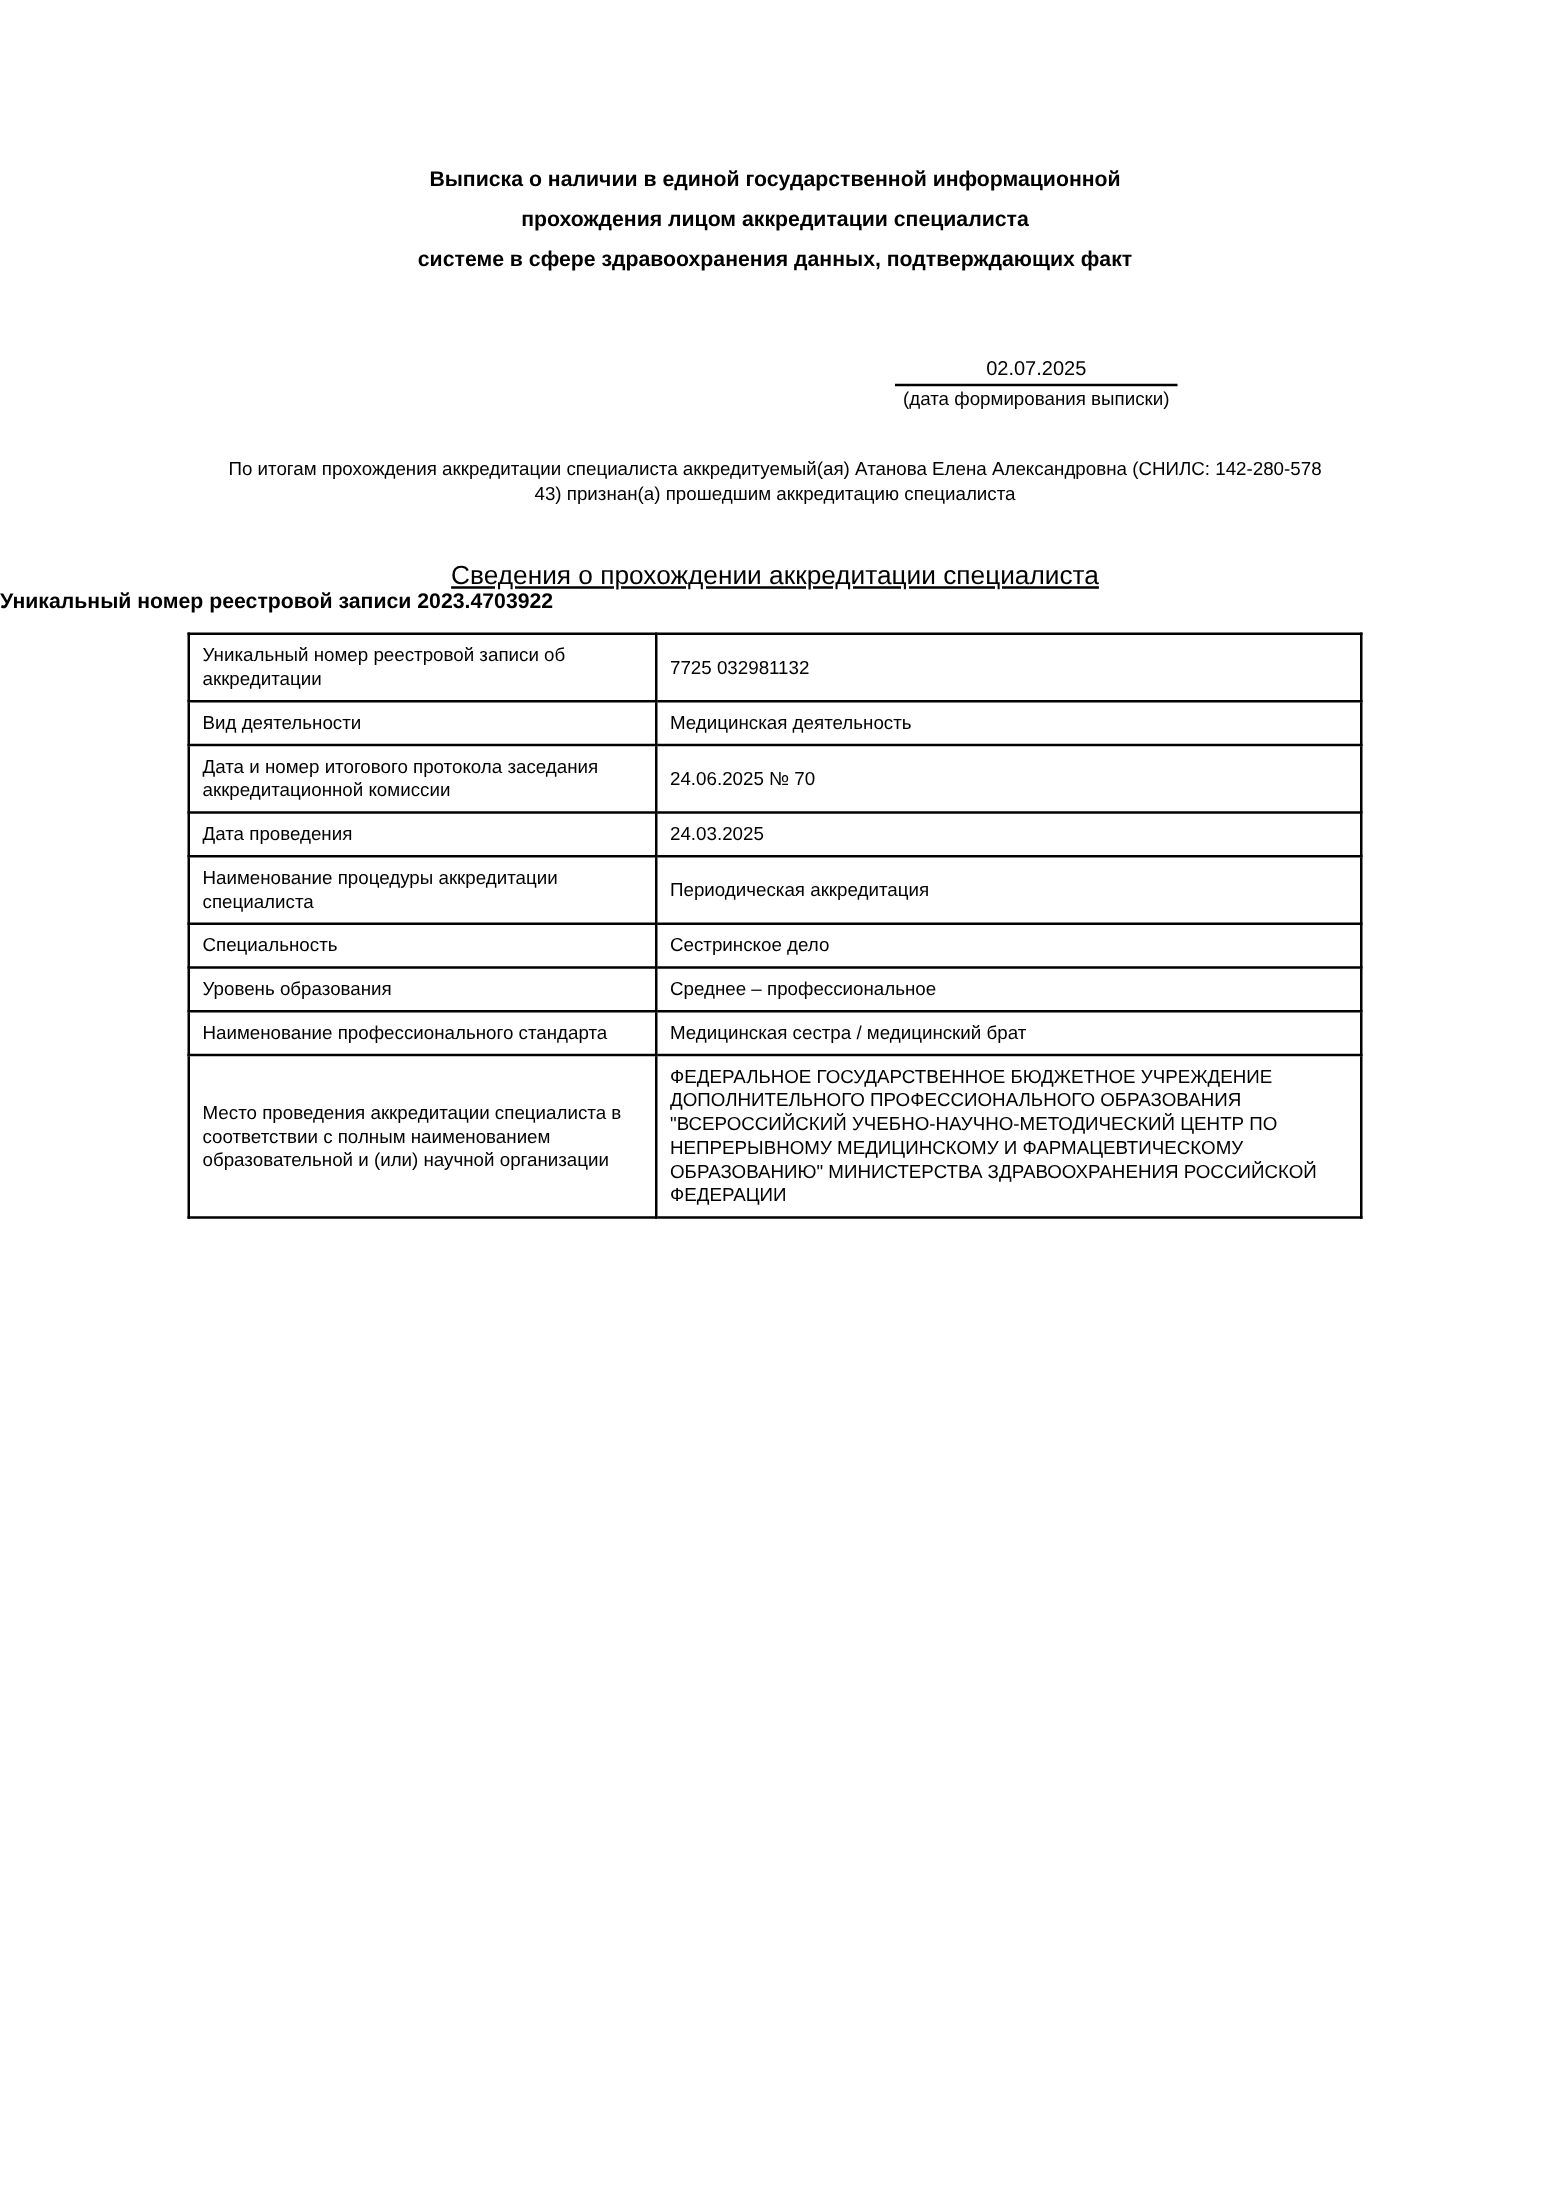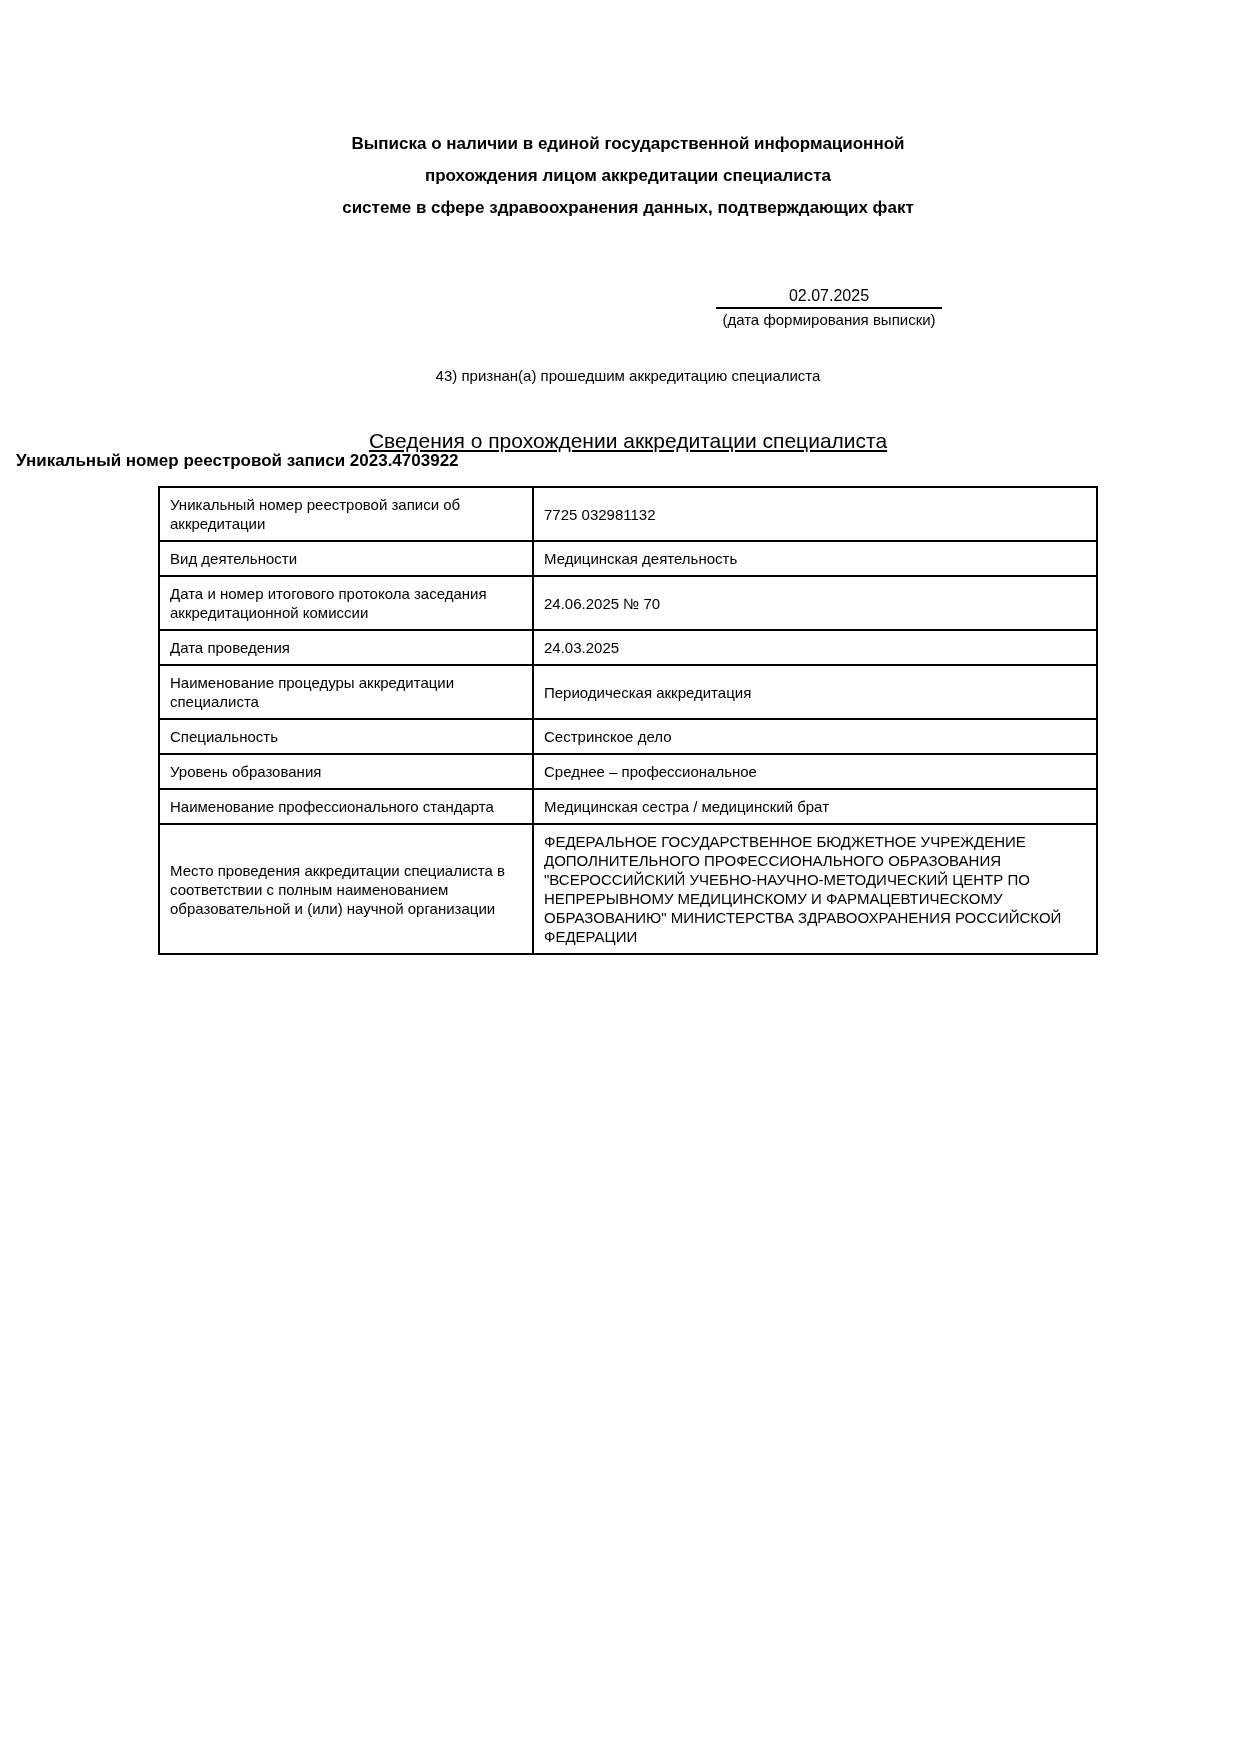--- a/index.html
+++ b/index.html
@@ -9,21 +9,20 @@
     color: #000000;
     -webkit-font-smoothing: antialiased;
   }
   .page {
     position: relative;
     width: 1240px;
     height: 1755px;
     margin: 0 auto;
     background: #ffffff;
     overflow: hidden;
-    padding-left: 16px;
   }
   .doc-title {
     padding-top: 128px;
     text-align: center;
     font-size: 17px;
     font-weight: bold;
     line-height: 32px;
   }
   .doc-title .tline { display: block; }
   .date-block {
@@ -93,20 +92,21 @@
     <span class="tline">прохождения лицом аккредитации специалиста</span>
     <span class="tline">системе в сфере здравоохранения данных, подтверждающих факт</span>
   </h1>
 
   <div class="date-block">
     <div class="date-value">02.07.2025</div>
     <div class="date-caption">(дата формирования выписки)</div>
   </div>
 
   <p class="intro">
+    <span class="iline">По итогам прохождения аккредитации специалиста аккредитуемый(ая) Атанова Елена Александровна (СНИЛС: 142-280-578</span>
     <span class="iline">43) признан(а) прошедшим аккредитацию специалиста</span>
   </p>
 
   <h2 class="section-heading">Сведения о прохождении аккредитации специалиста</h2>
 
   <h2 class="registry-heading">Уникальный номер реестровой записи 2023.4703922</h2>
 
   <table class="acc-table">
     <tbody>
       <tr>

